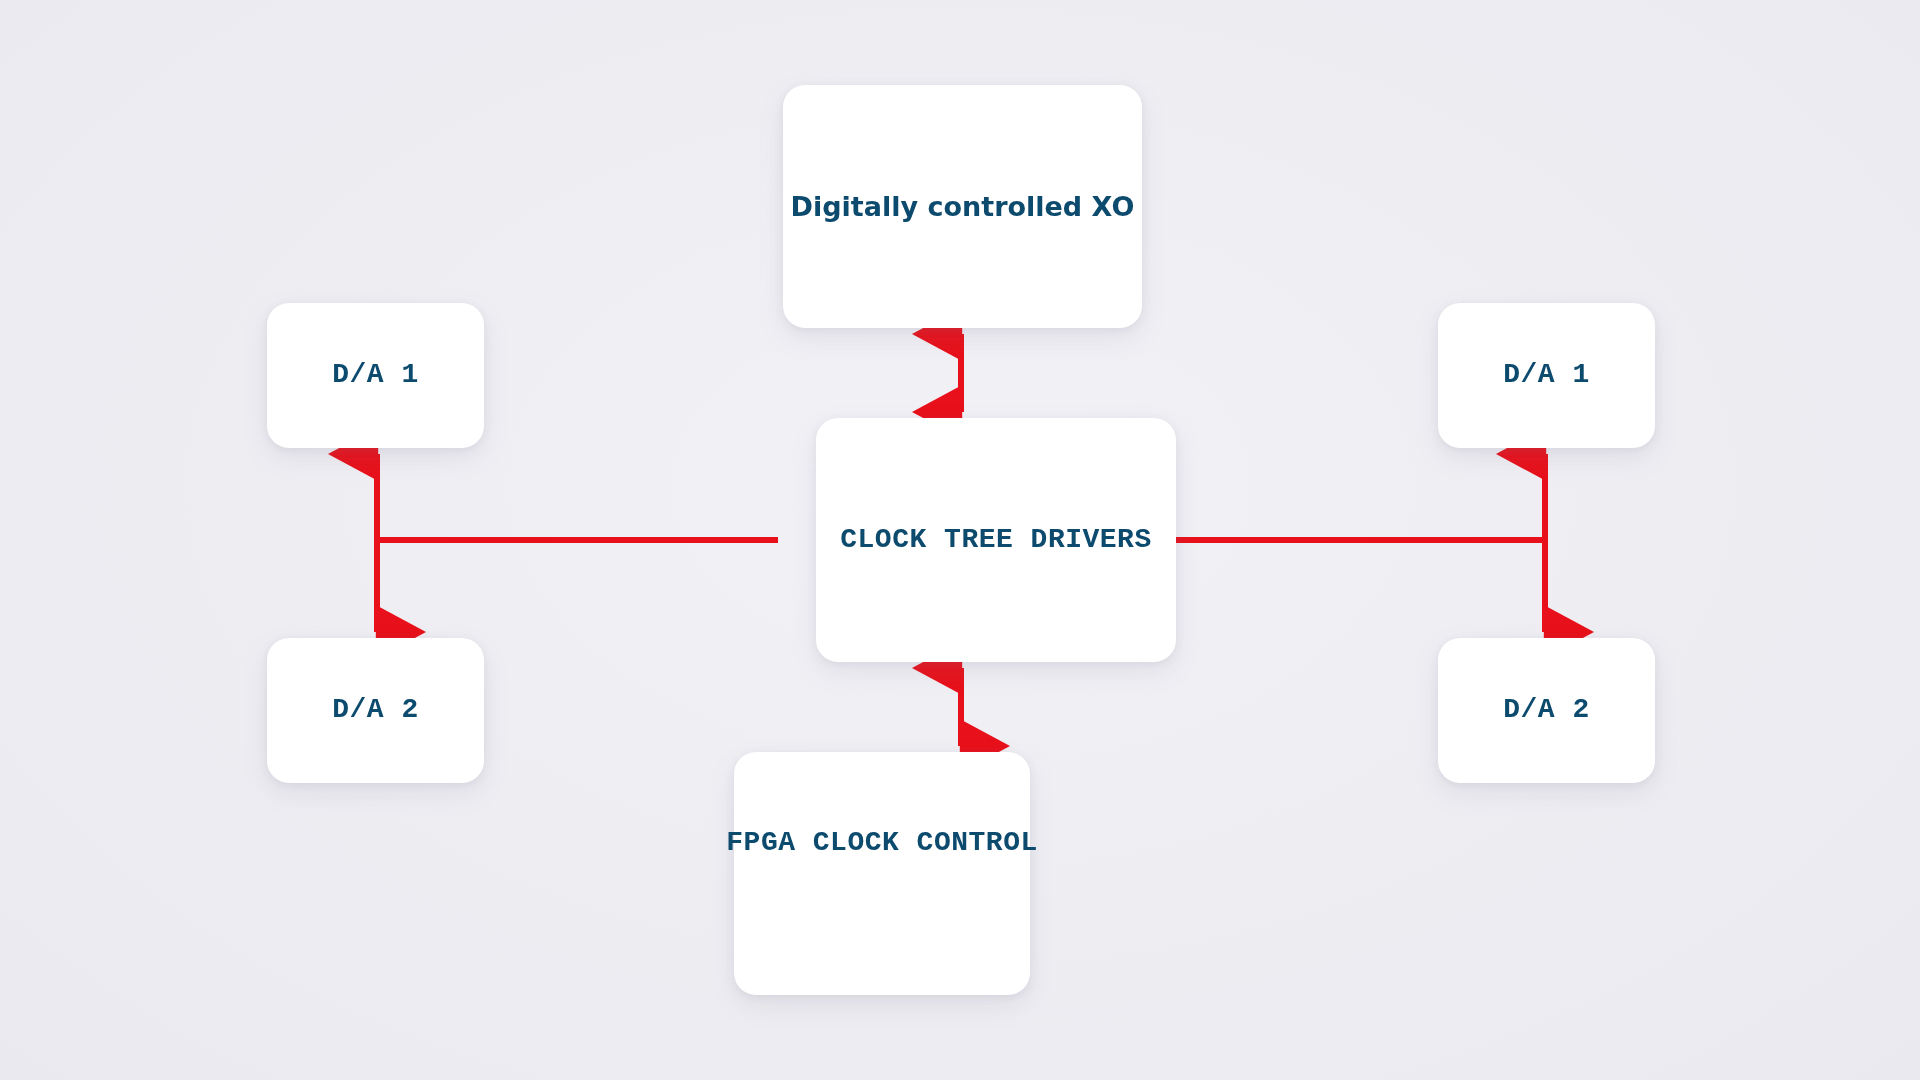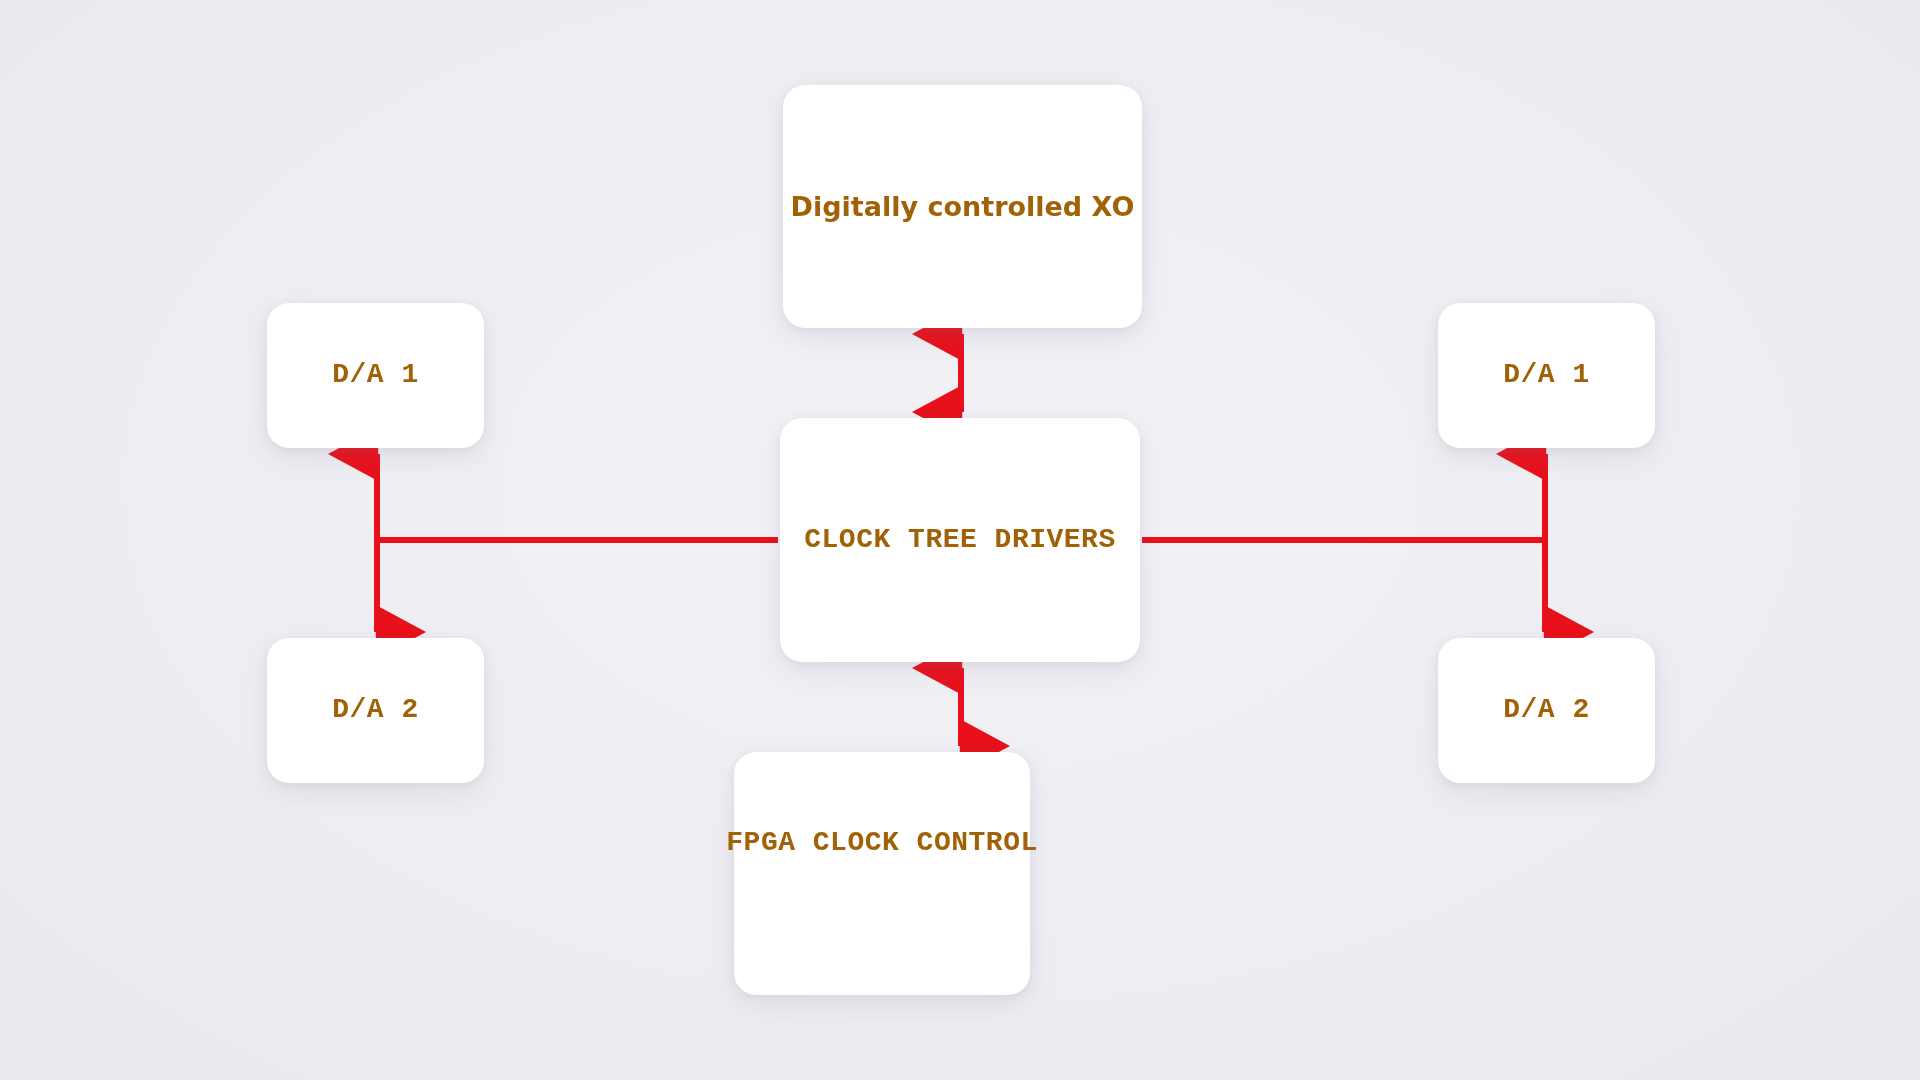--- a/index.html
+++ b/index.html
@@ -36,21 +36,21 @@
     background: #ffffff;
     border-radius: 22px;
     box-shadow: 0 10px 26px rgba(120,120,150,0.13),
                 0 2px 8px rgba(120,120,150,0.10);
     display: flex;
     align-items: center;
     justify-content: center;
     box-sizing: border-box;
   }
   .node-label {
-    color: #a16207;
+    color: #0c4a6e;
     text-align: center;
     line-height: 1.15;
     white-space: nowrap;
     letter-spacing: 0.2px;
     font-weight: 700;
     user-select: none;
   }
   
   .label-caps {
     font-family: Liberation Mono, monospace;
@@ -58,21 +58,21 @@
     letter-spacing: 0.5px;
   }
   .label-mixed {
     font-family: "DejaVu Sans", sans-serif;
     font-weight: 700;
     letter-spacing: 0px;
   }
 
   
   #node-xo        { left: 783px;  top: 85px;  width: 359px; height: 243px; }
-  #node-clocktree { left: 780px;  top: 418px; width: 360px; height: 244px; }
+  #node-clocktree { left: 816px;  top: 418px; width: 360px; height: 244px; }
   #node-fpga      { left: 734px;  top: 752px; width: 296px; height: 243px; }
 
   #node-da1-left  { left: 267px;  top: 303px; width: 217px; height: 145px; }
   #node-da2-left  { left: 267px;  top: 638px; width: 217px; height: 145px; }
   #node-da1-right { left: 1438px; top: 303px; width: 217px; height: 145px; }
   #node-da2-right { left: 1438px; top: 638px; width: 217px; height: 145px; }
 
   
   #node-xo .node-label        { font-size: 27px; }
   #node-clocktree .node-label { font-size: 28px; }

